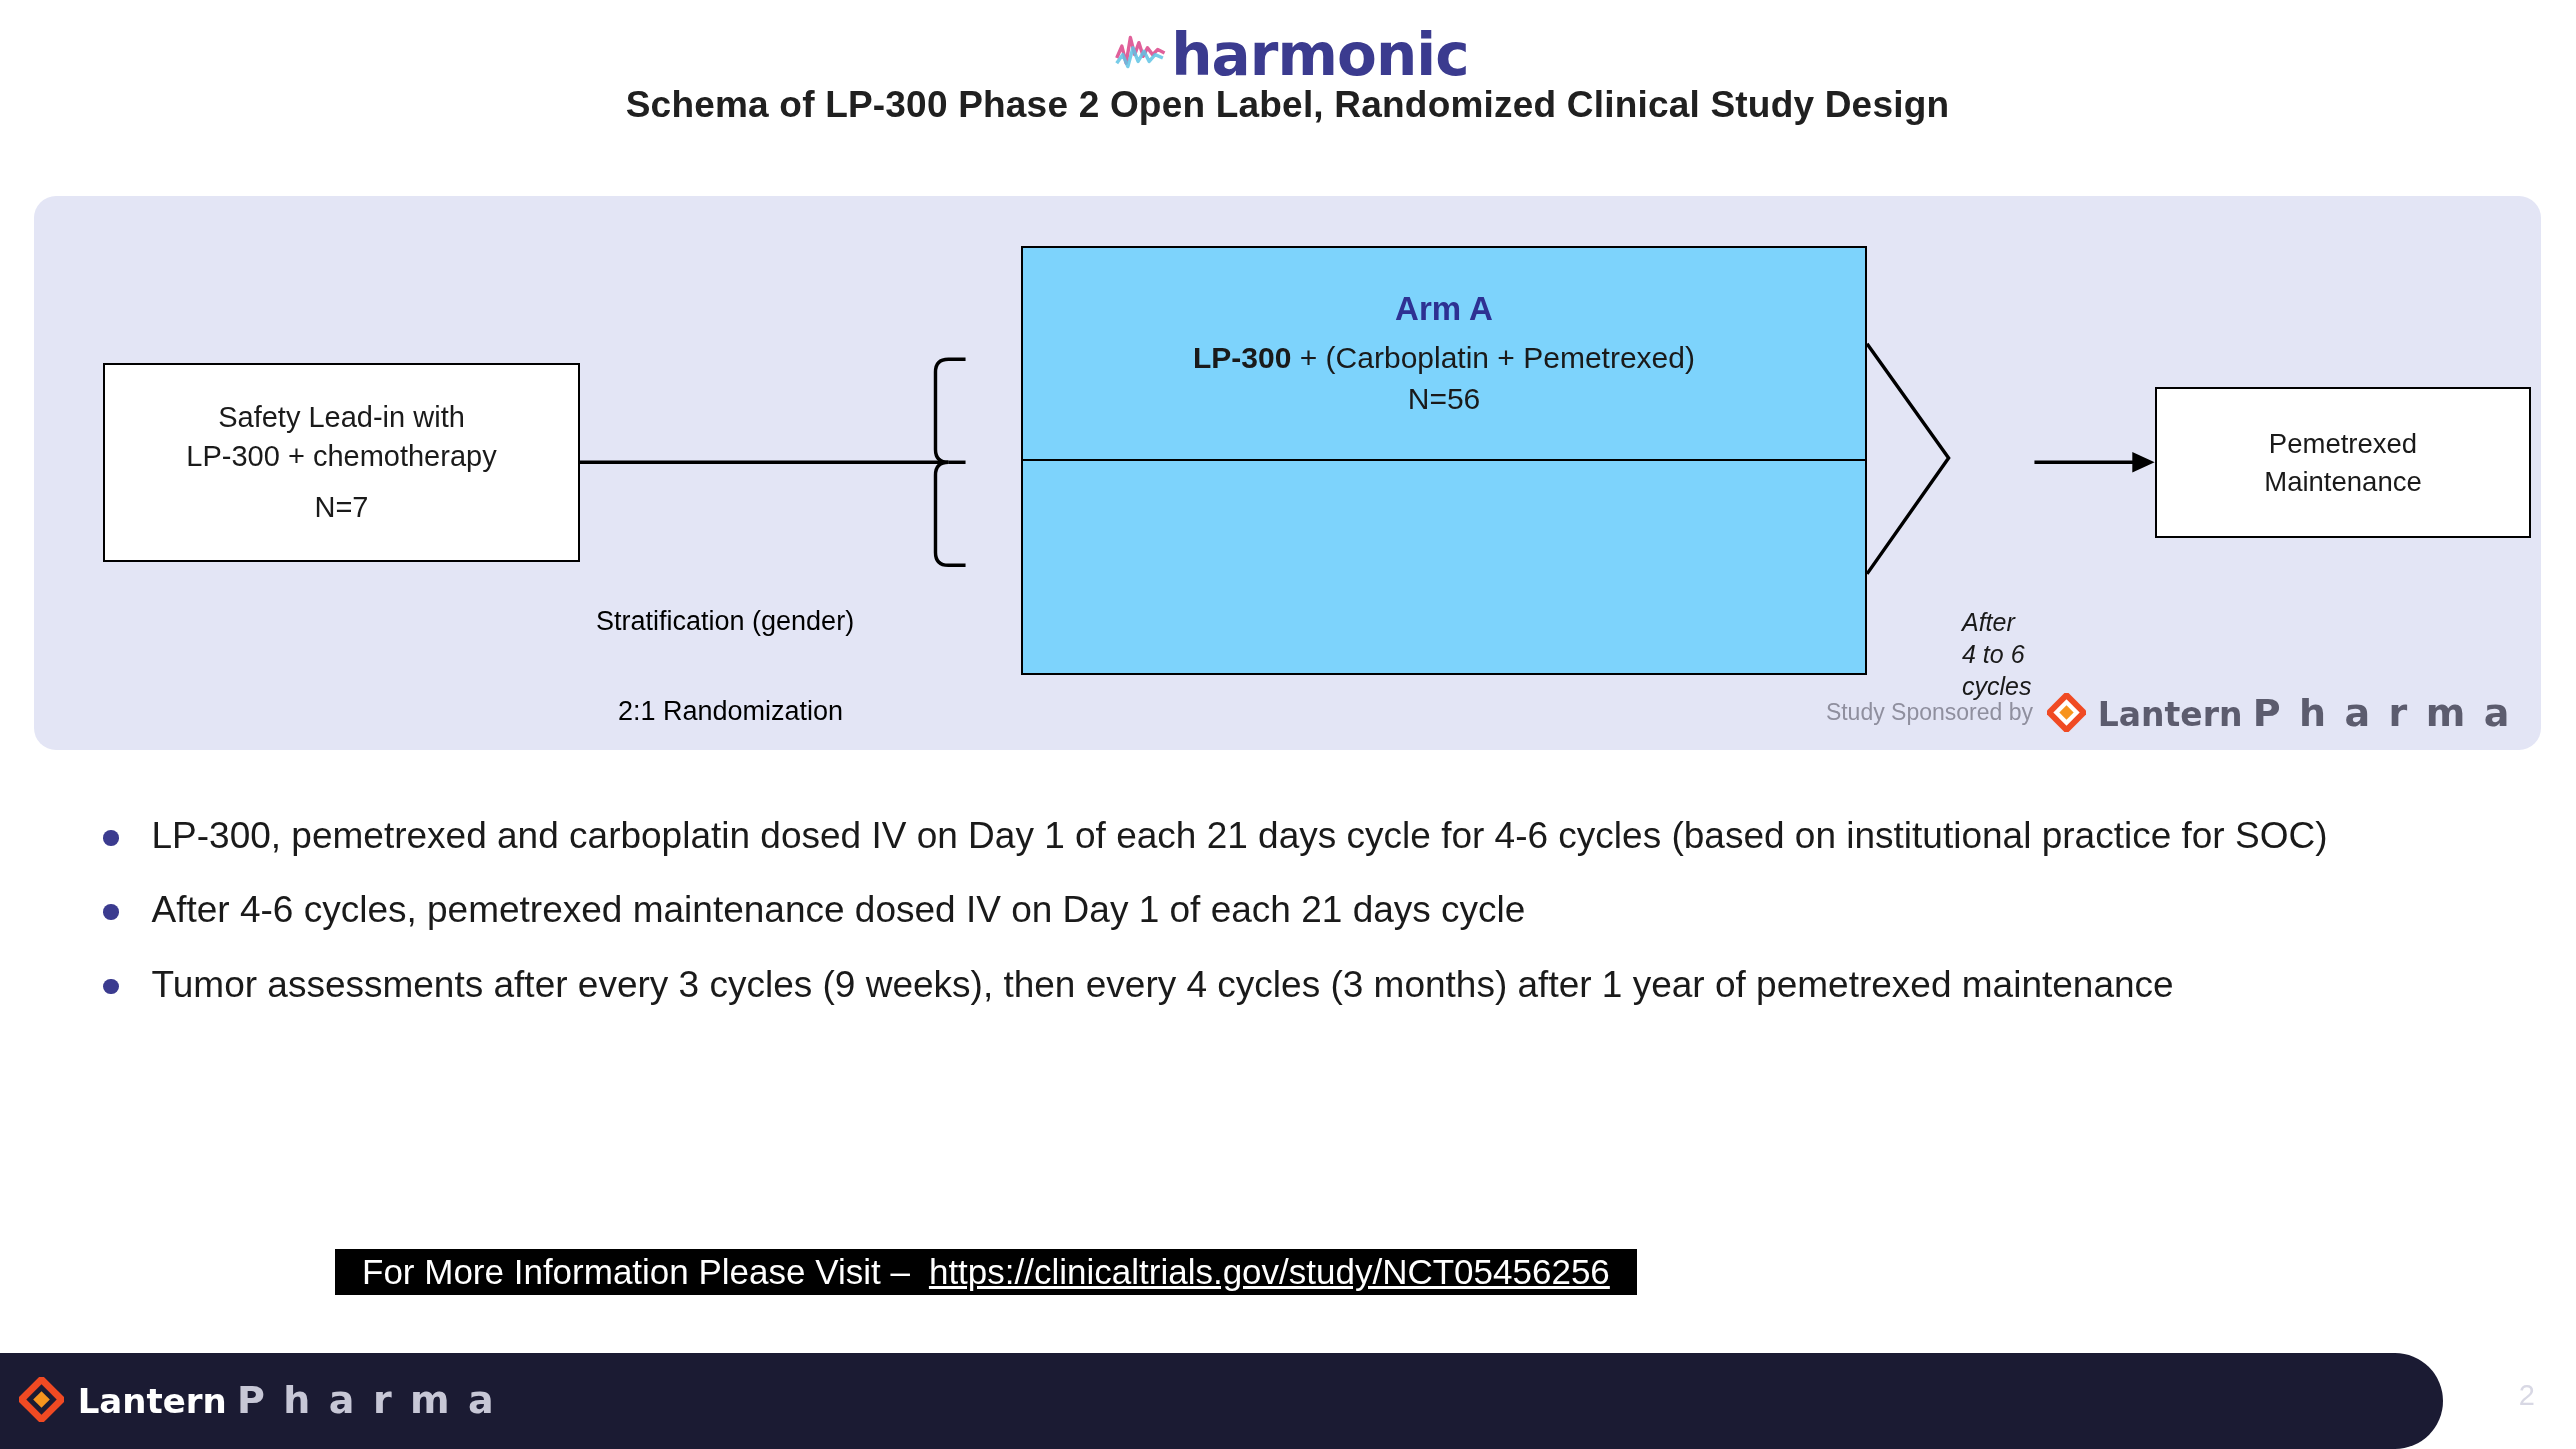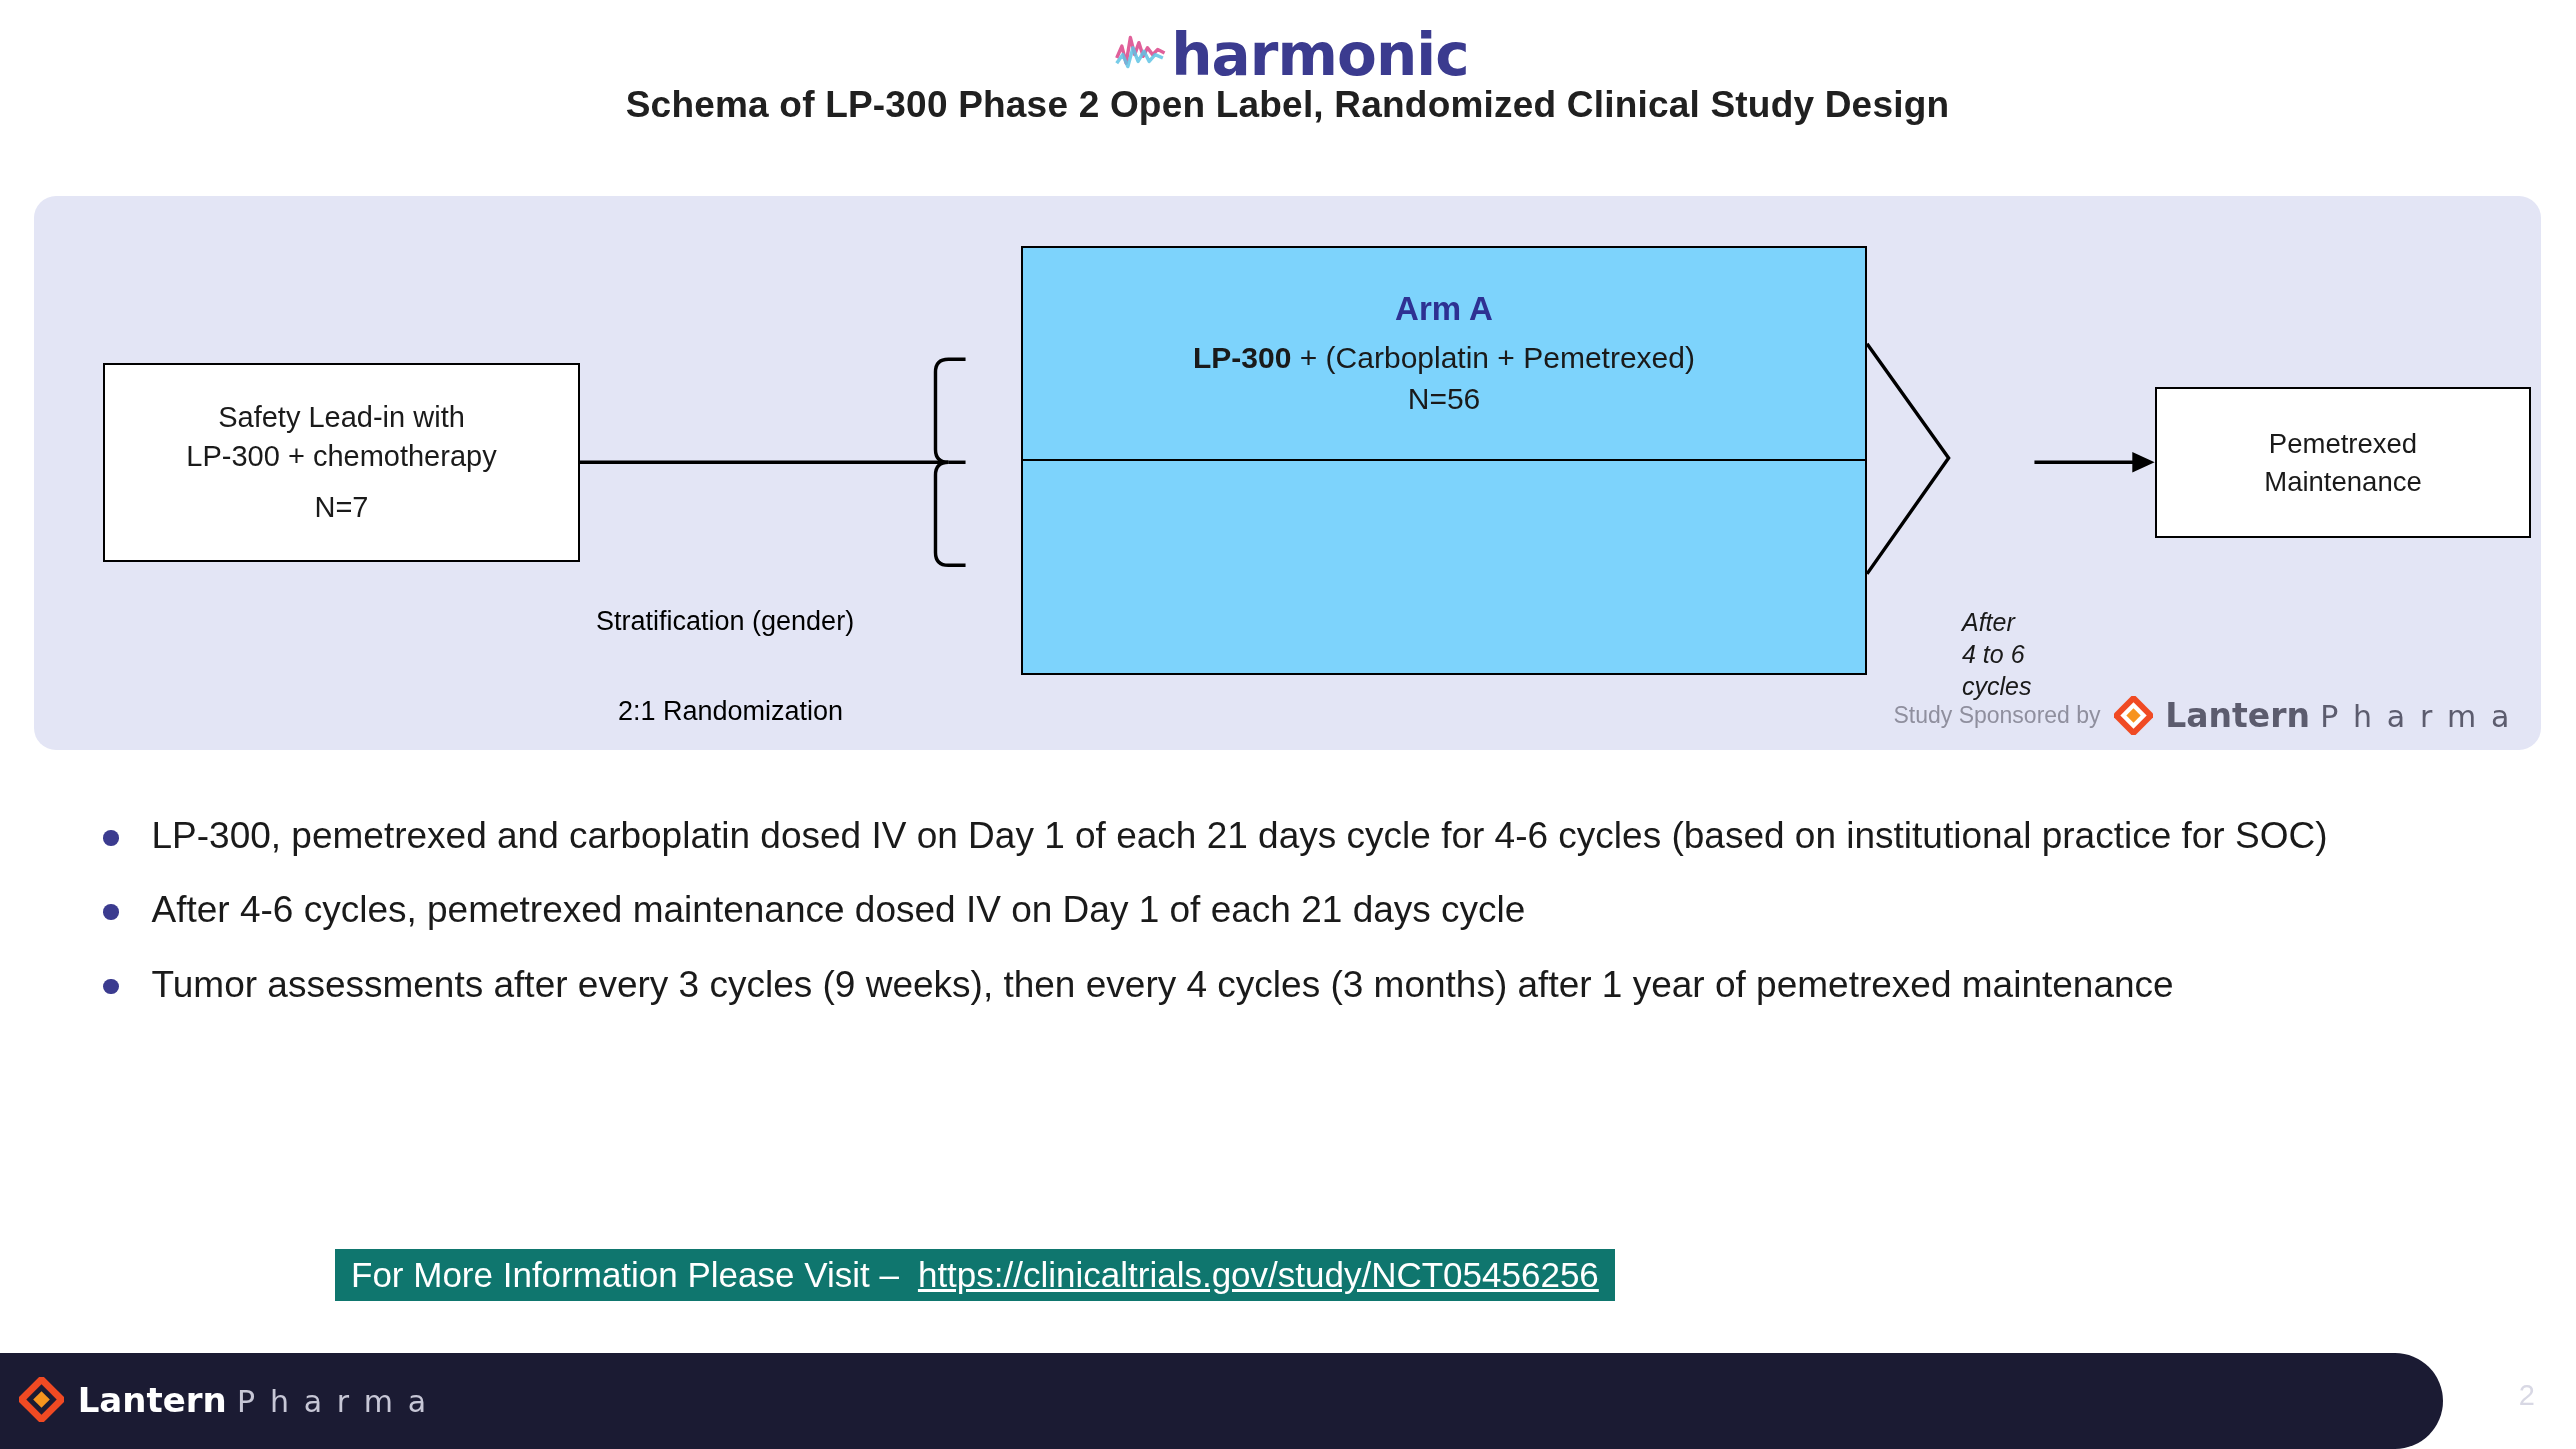--- a/index.html
+++ b/index.html
@@ -206,24 +206,24 @@
     position: relative;
   }
   .lantern-name {
     font-family: "DejaVu Sans", sans-serif;
     font-size: 33px;
     font-weight: 700;
     color: #5c5c6e;
     letter-spacing: 0px;
   }
   .lantern-name .pharma {
-    font-weight: 400;
+    font-weight: 700;
     letter-spacing: 2.6px;
     margin-left: 10.3px;
-    font-size: 30px;
+    font-size: 38px;
   }
 
   
   .bullets {
     position: absolute;
     left: 103px;
     top: 811px;
     width: 2396px;
   }
   .bullet {
@@ -245,25 +245,25 @@
     color: #1a1a1a;
     line-height: 1.36;
     max-width: 2318px;
   }
 
   
   .link-banner {
     position: absolute;
     left: 335px;
     top: 1249px;
-    height: 52px;
-    background: #0f766e;
-    display: flex;
-    align-items: center;
-    padding: 0 16px;
+    height: 46px;
+    background: #000000;
+    display: flex;
+    align-items: center;
+    padding: 0 27px;
   }
   .link-banner .label {
     font-size: 35px;
     color: #ffffff;
     white-space: nowrap;
   }
   .link-banner .url {
     font-size: 35px;
     color: #ffffff;
     text-decoration: underline;

